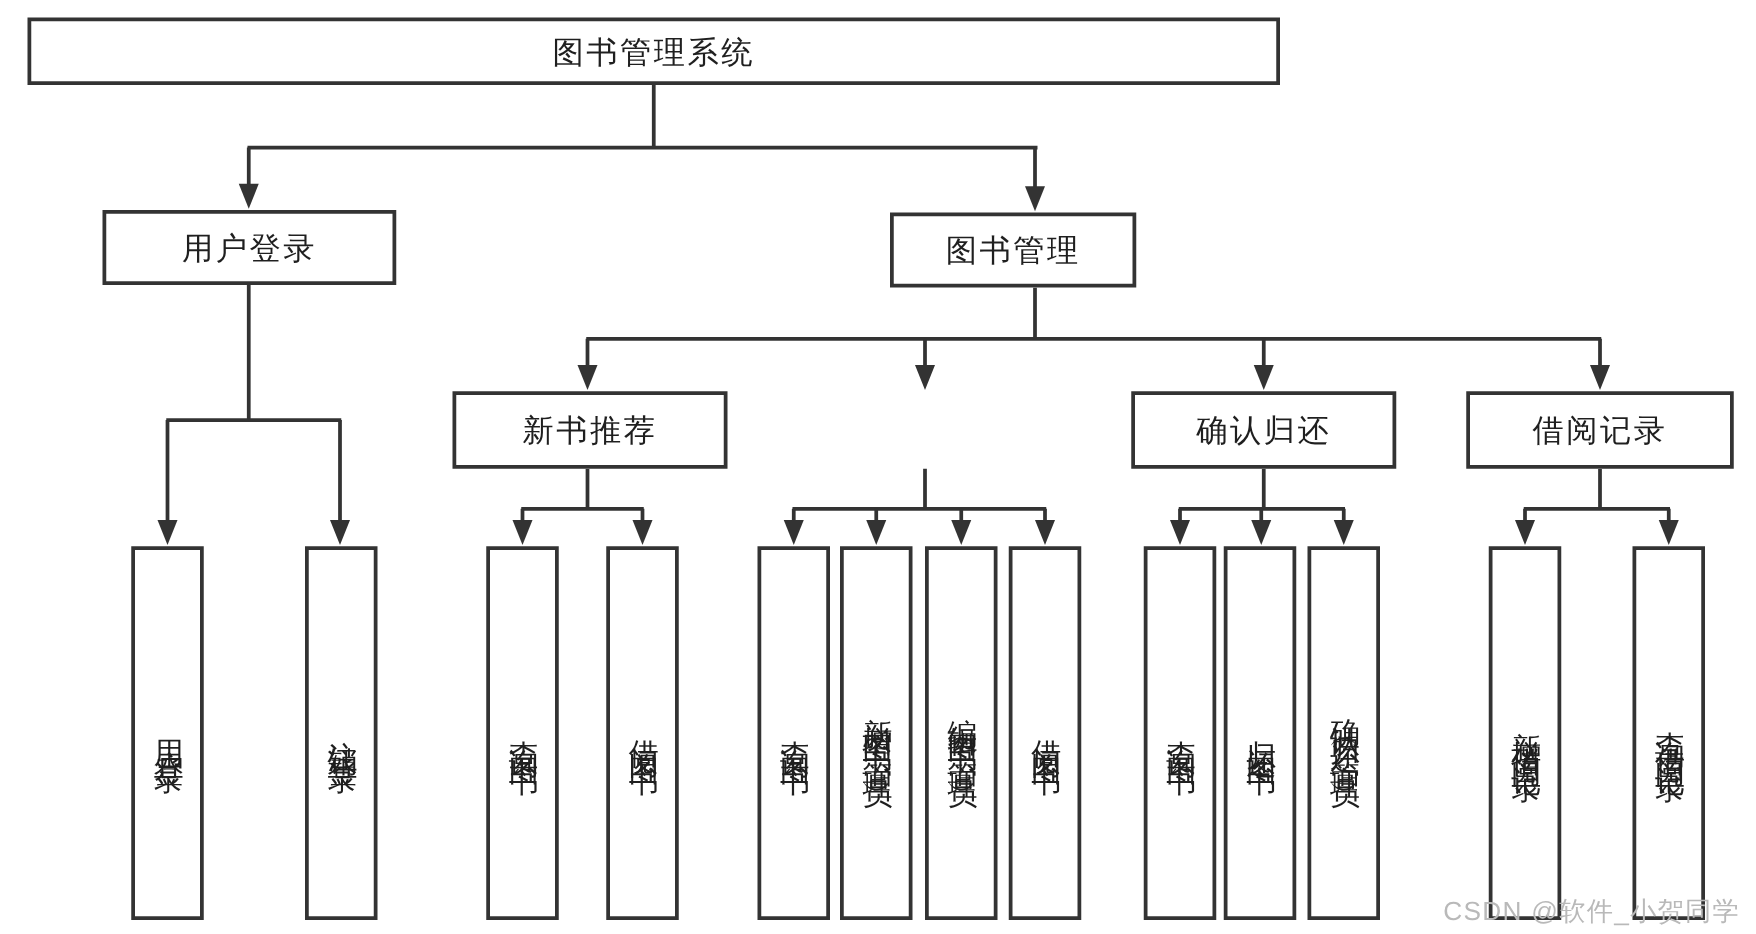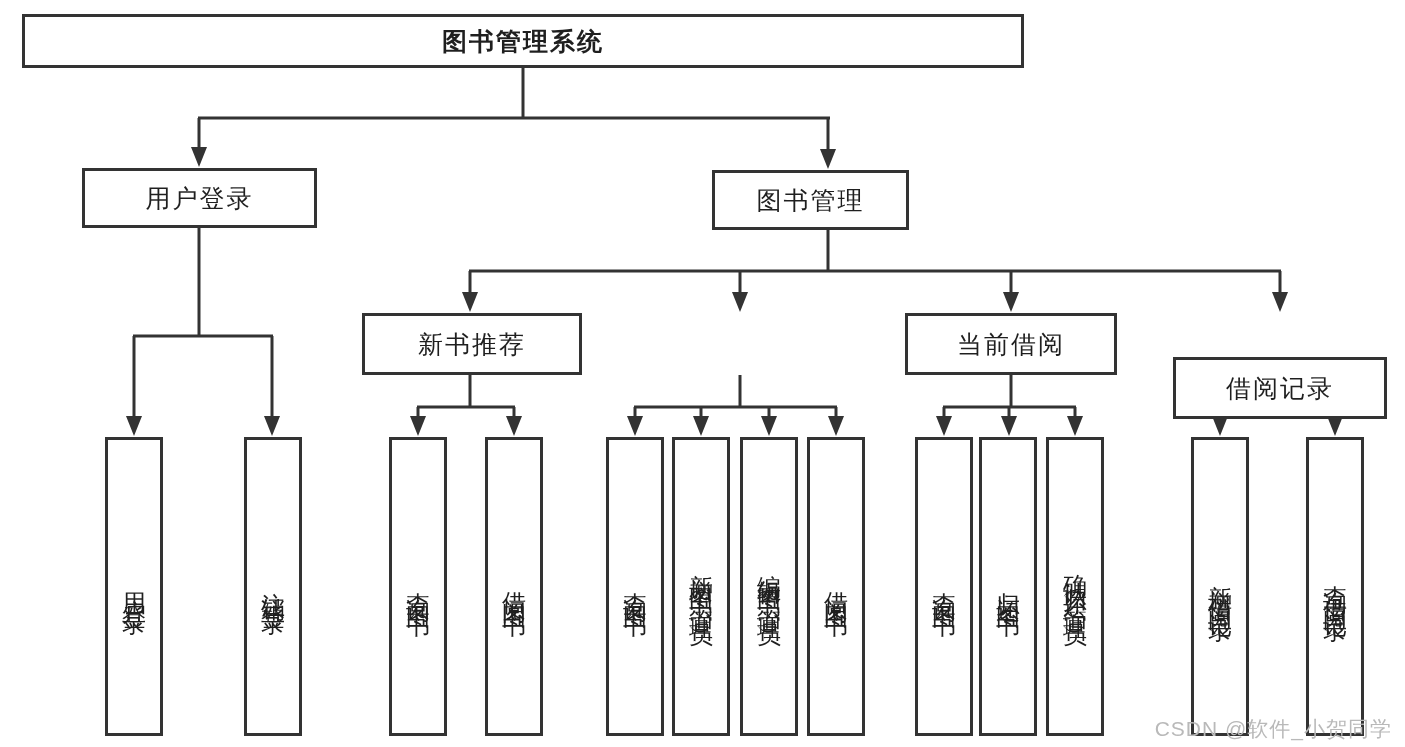--- a/index.html
+++ b/index.html
@@ -128,28 +128,28 @@
     <polygon points="1067,416 1083,416 1075,436"></polygon>
 
     <line x1="1280" y1="375" x2="1280" y2="407"></line>
     <line x1="1219" y1="407" x2="1336" y2="407"></line>
     <line x1="1220" y1="407" x2="1220" y2="424"></line>
     <line x1="1335" y1="407" x2="1335" y2="424"></line>
     <polygon points="1212,416 1228,416 1220,436"></polygon>
     <polygon points="1327,416 1343,416 1335,436"></polygon>
   </svg>
 
-  <div class="node" style="left:22px; top:14px; width:1002px; height:54px;font-weight:bold;">图书管理系统</div>
+  <div class="node" style="left:22px; top:14px; width:1002px; height:54px;">图书管理系统</div>
 
   <div class="node" style="left:82px; top:168px; width:235px; height:60px;">用户登录</div>
   <div class="node" style="left:712px; top:170px; width:197px; height:60px;">图书管理</div>
 
   <div class="node" style="left:362px; top:313px; width:220px; height:62px;">新书推荐</div>
-  <div class="node" style="left:905px; top:313px; width:212px; height:62px;">当前借阅</div>
-  <div class="node" style="left:1173px; top:313px; width:214px; height:62px;margin-top:44px;">借阅记录</div>
+  <div class="node" style="left:905px; top:313px; width:212px; height:62px;">确认归还</div>
+  <div class="node" style="left:1173px; top:313px; width:214px; height:62px;">借阅记录</div>
 
   <div class="vnode" style="left:105px;">
     <span class="vtext">用户登录</span>
   </div>
   <div class="vnode" style="left:244px;">
     <span class="vtext">注销登录</span>
   </div>
 
   <div class="vnode" style="left:389px;">
     <span class="vtext">查询图书</span>

